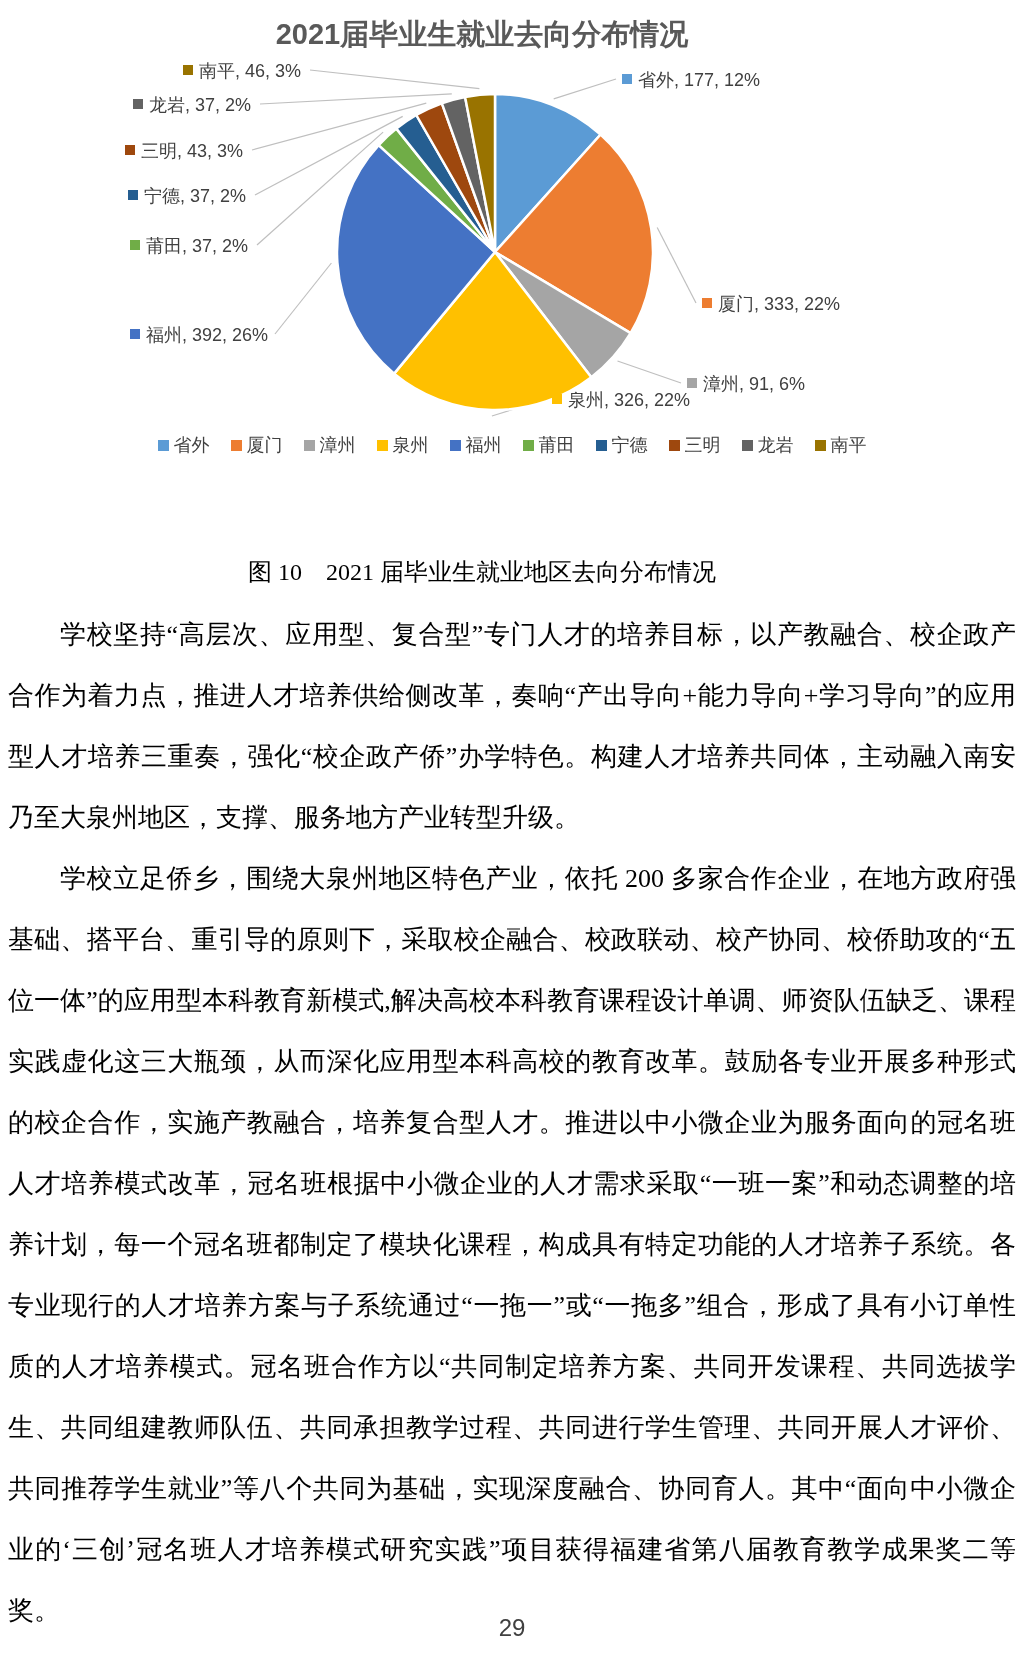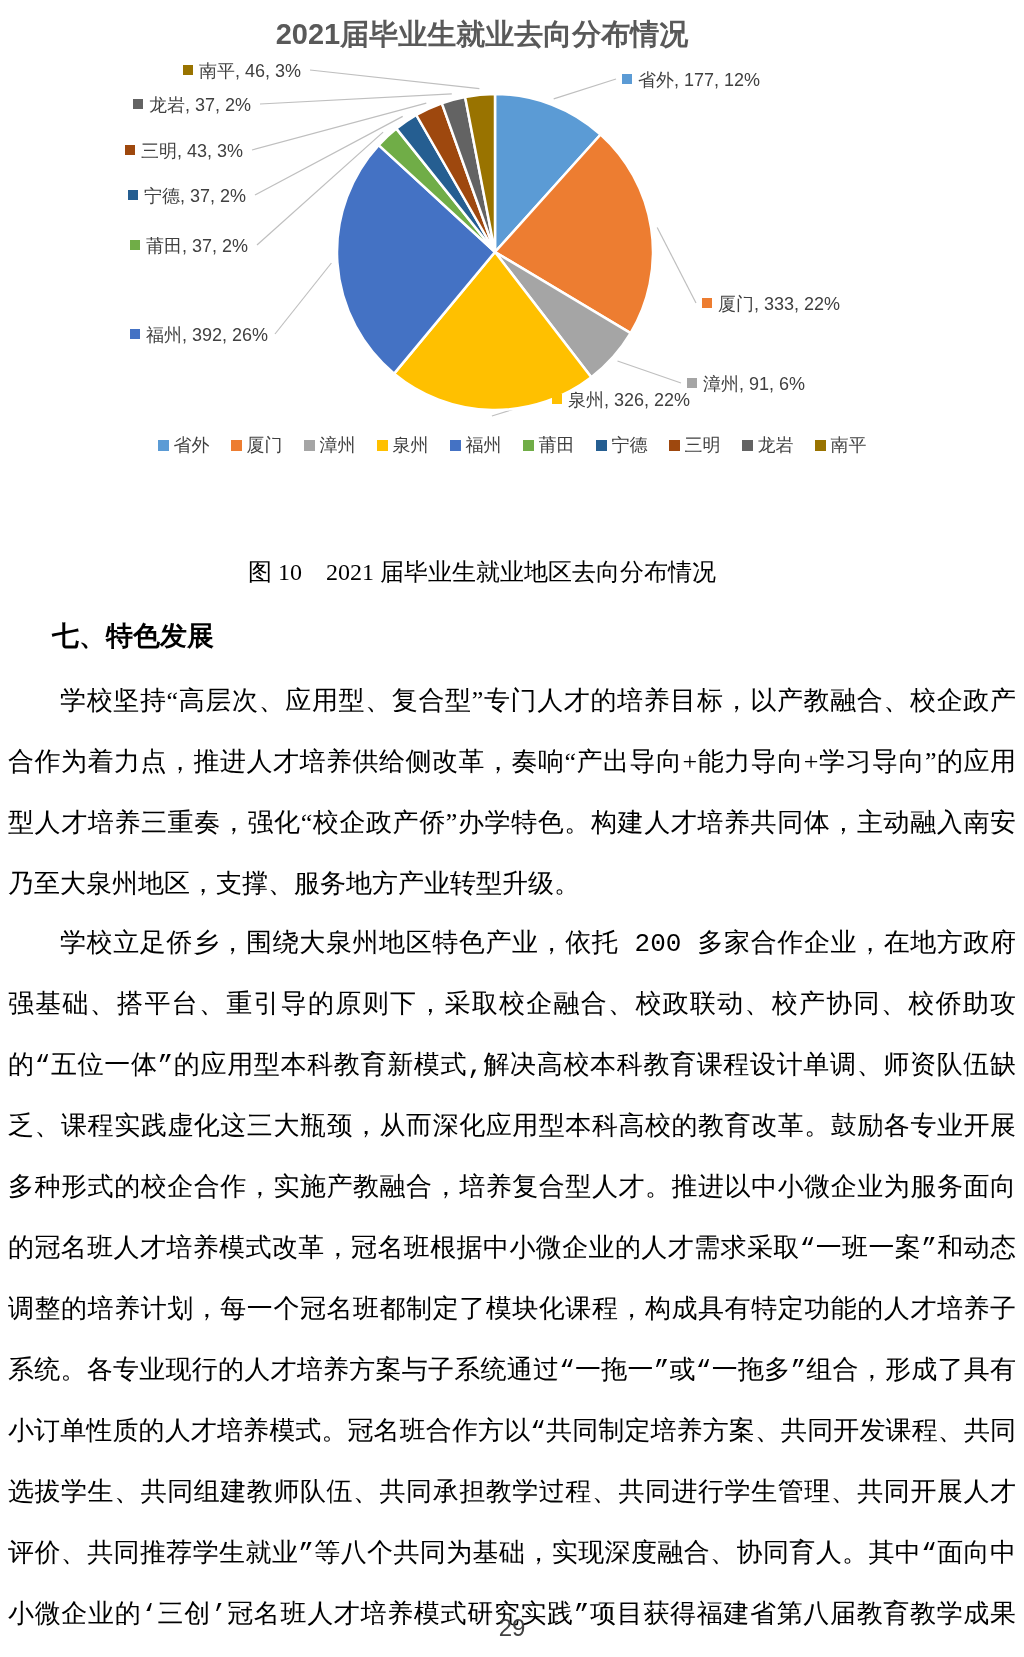--- a/index.html
+++ b/index.html
@@ -55,21 +55,21 @@
   }
   .body-para {
     margin: 16px 8px 0 8px;
     font-size: 26px;
     line-height: 61px;
     text-align: justify;
     text-justify: inter-character;
     text-indent: 52px;
     color: #000;
   }
-  .body-para + .body-para { margin-top: 0; font-family: Liberation Mono, monospace; }
+  .body-para + .body-para { margin-top: 0; }
   .page-number {
     position: absolute;
     top: 1614px; left: 0; right: 0;
     text-align: center;
     font-family: "Liberation Sans", sans-serif;
     font-size: 24px;
     color: #404040;
   }
 </style>
 </head>
@@ -160,20 +160,19 @@
         </span>
         <span class="legend-item">
           <span class="legend-marker" style="background: rgb(153, 115, 0);"></span>
           <span class="legend-label">南平</span>
         </span>
       </div>
   </div>
 
   <div class="figure-caption">图 10　2021 届毕业生就业地区去向分布情况</div>
 
-  <h2 class="section-heading">七、特色发展</h2>
 
   <p class="body-para">学校坚持“高层次、应用型、复合型”专门人才的培养目标，以产教融合、校企政产合作为着力点，推进人才培养供给侧改革，奏响“产出导向+能力导向+学习导向”的应用型人才培养三重奏，强化“校企政产侨”办学特色。构建人才培养共同体，主动融入南安乃至大泉州地区，支撑、服务地方产业转型升级。</p>
   <p class="body-para">学校立足侨乡，围绕大泉州地区特色产业，依托 200 多家合作企业，在地方政府强基础、搭平台、重引导的原则下，采取校企融合、校政联动、校产协同、校侨助攻的“五位一体”的应用型本科教育新模式,解决高校本科教育课程设计单调、师资队伍缺乏、课程实践虚化这三大瓶颈，从而深化应用型本科高校的教育改革。鼓励各专业开展多种形式的校企合作，实施产教融合，培养复合型人才。推进以中小微企业为服务面向的冠名班人才培养模式改革，冠名班根据中小微企业的人才需求采取“一班一案”和动态调整的培养计划，每一个冠名班都制定了模块化课程，构成具有特定功能的人才培养子系统。各专业现行的人才培养方案与子系统通过“一拖一”或“一拖多”组合，形成了具有小订单性质的人才培养模式。冠名班合作方以“共同制定培养方案、共同开发课程、共同选拔学生、共同组建教师队伍、共同承担教学过程、共同进行学生管理、共同开展人才评价、共同推荐学生就业”等八个共同为基础，实现深度融合、协同育人。其中“面向中小微企业的‘三创’冠名班人才培养模式研究实践”项目获得福建省第八届教育教学成果奖二等奖。</p>
 
   <div class="page-number">29</div>
 
 </div>
 
 </body></html>

